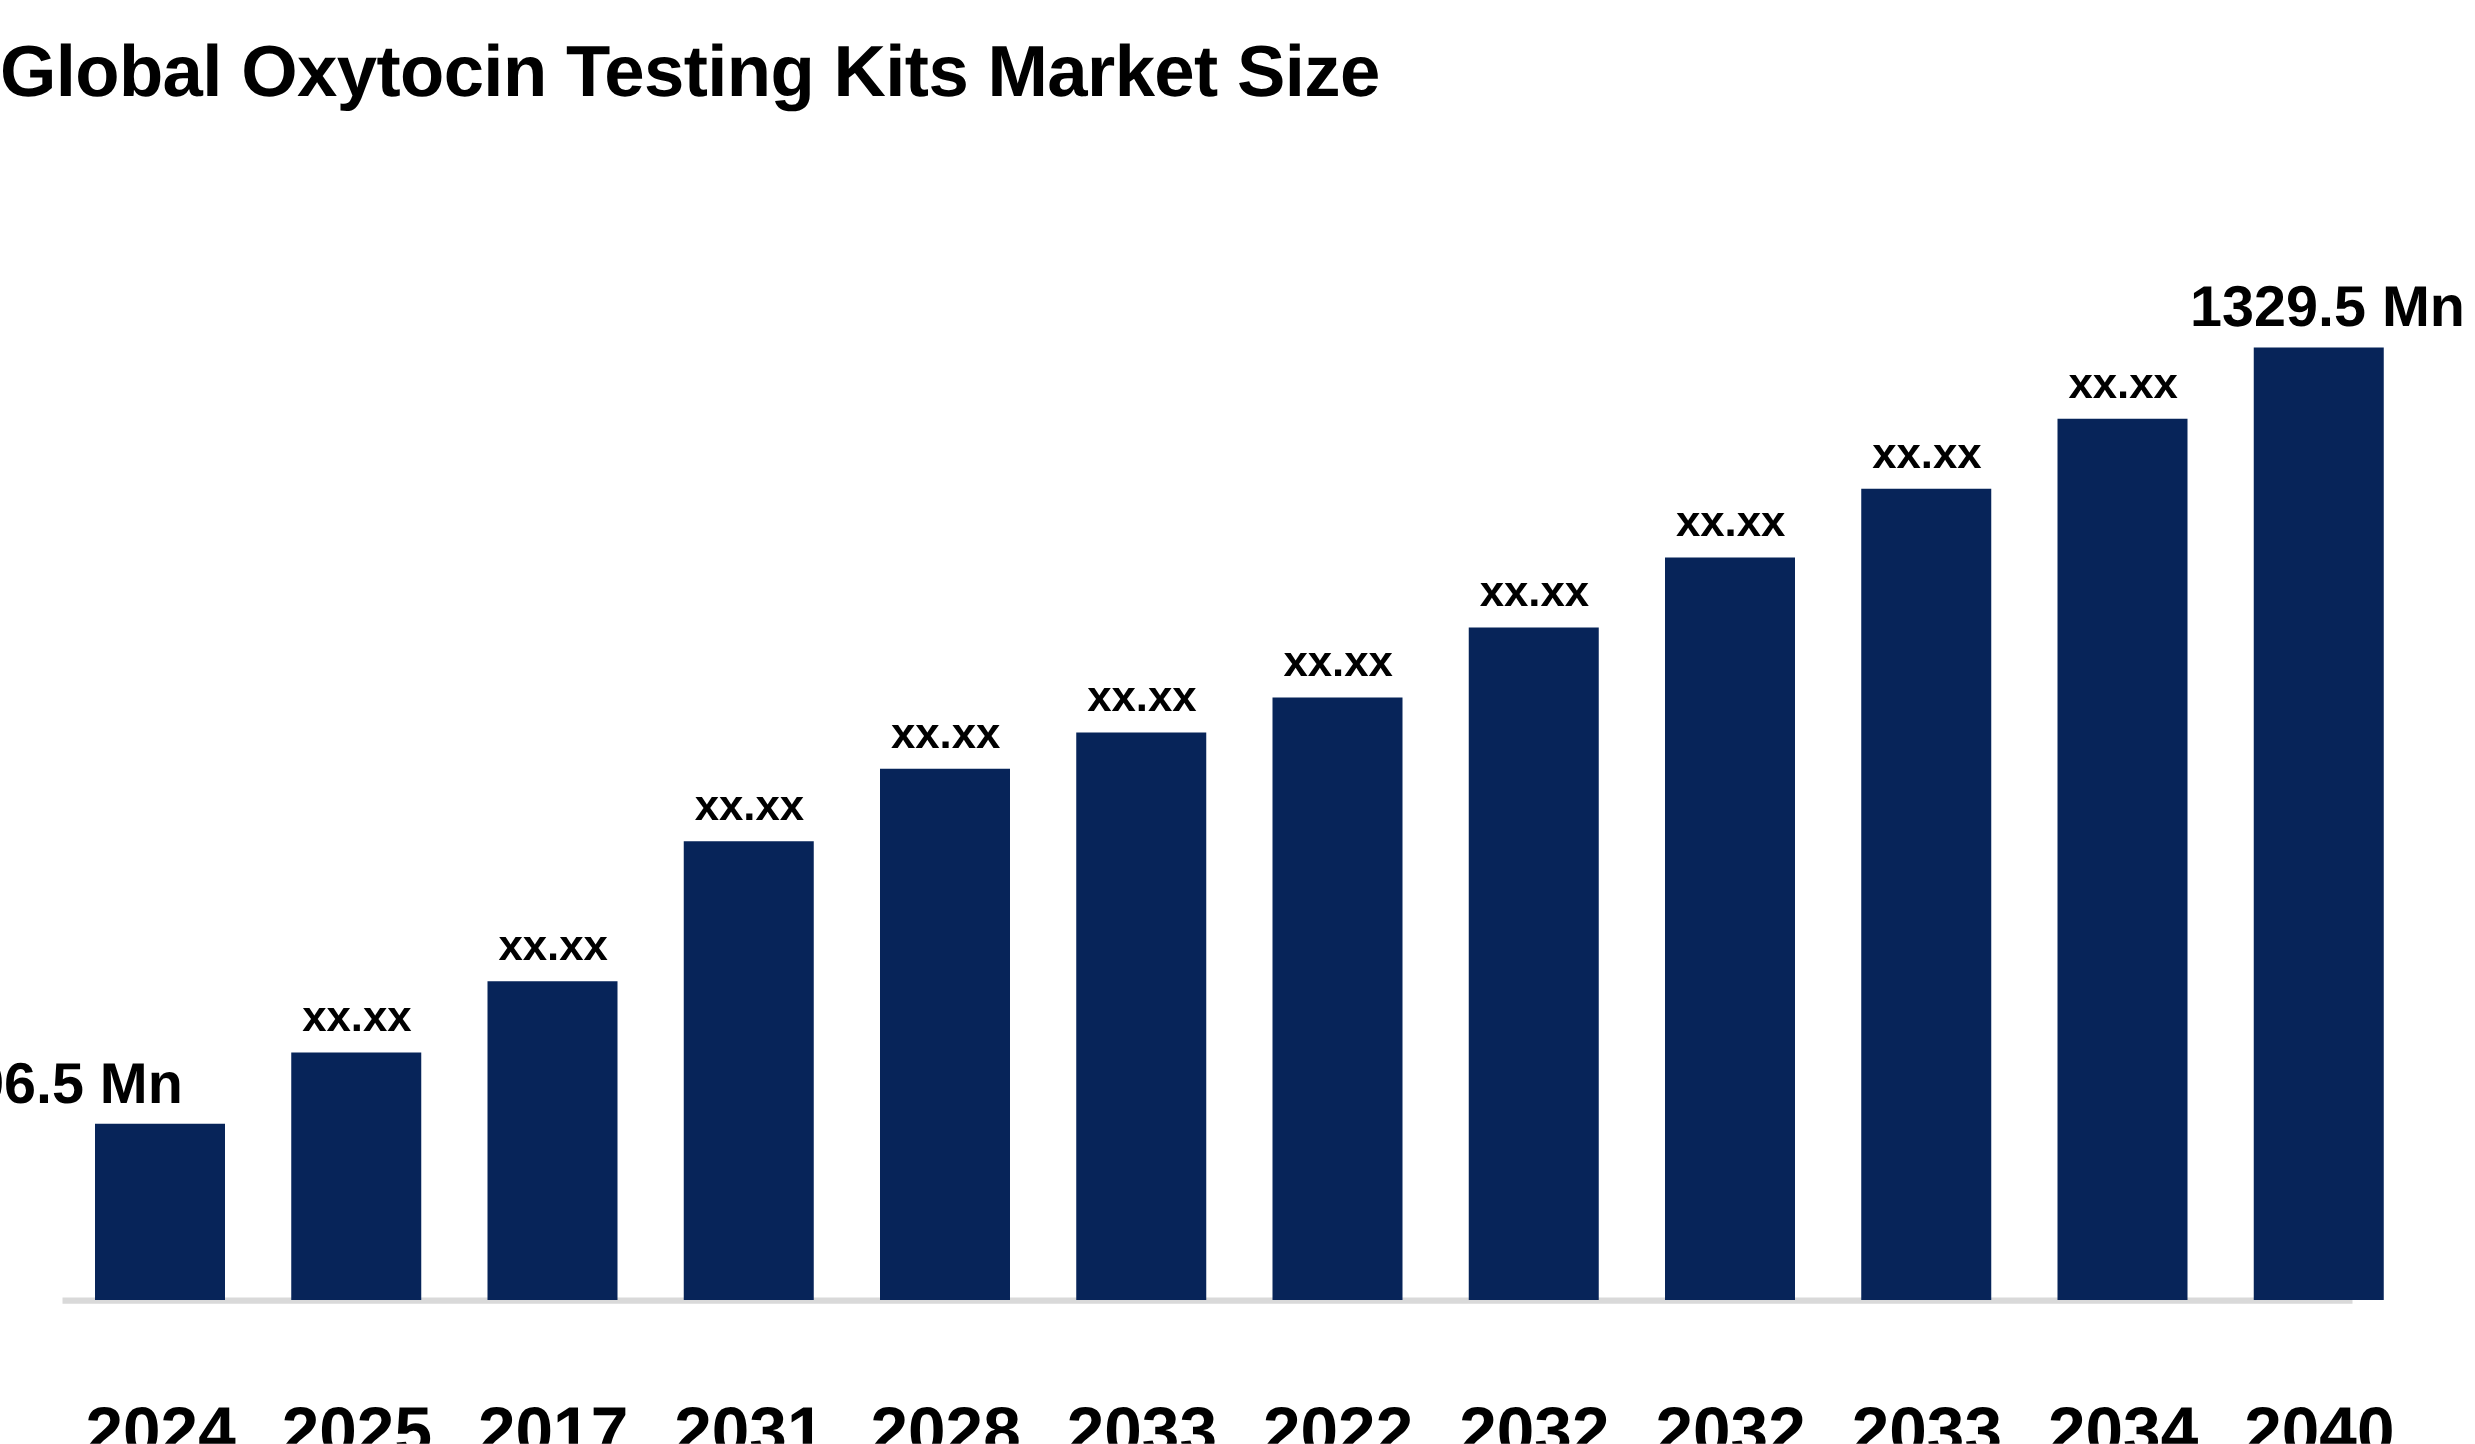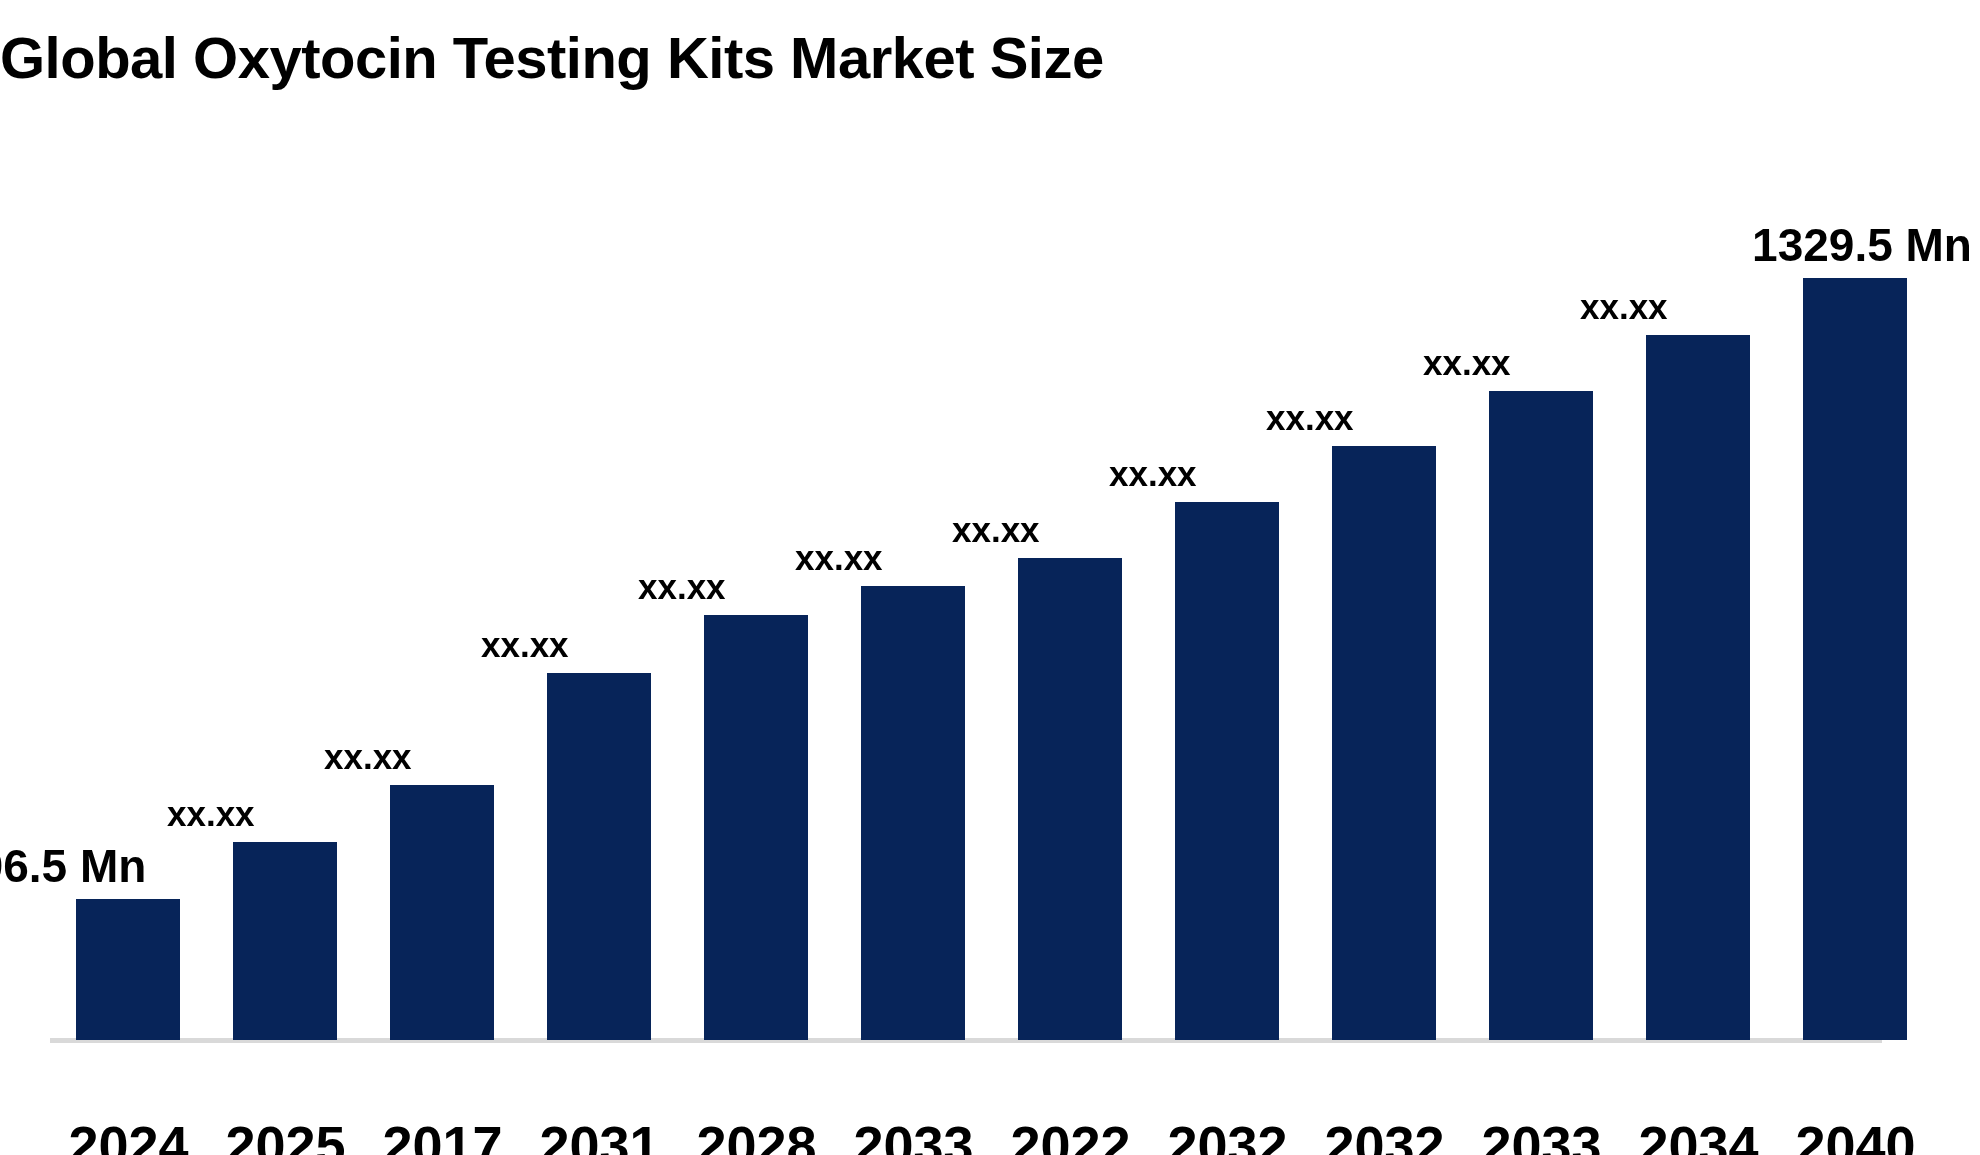--- a/index.html
+++ b/index.html
@@ -66,20 +66,21 @@
     left: 26px;
     width: 104px;
     bottom: 115px; 
     background: #072459;
   }
 
   .bar-label {
     position: absolute;
     left: -40px;
     width: 237px;
+    text-align: center;
     font-size: 35px;
     font-weight: bold;
     color: #000000;
     white-space: nowrap;
   }
   .bar-label.big {
     font-size: 46px;
     left: -75px;
     width: 307px;
   }

